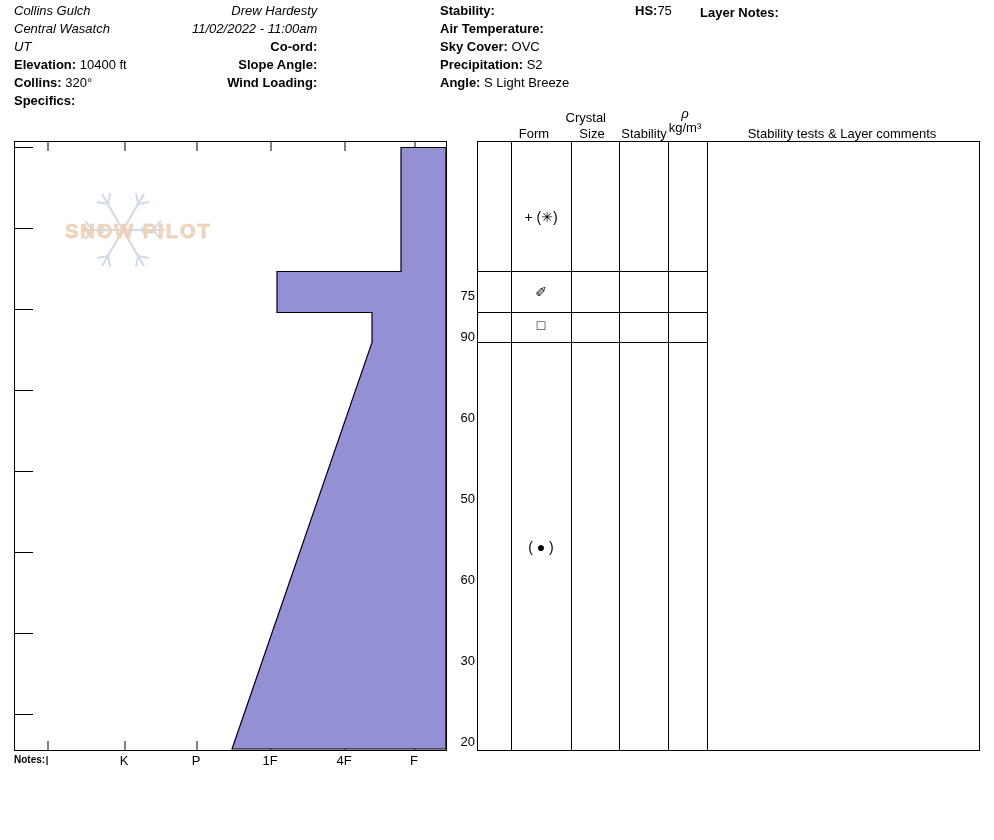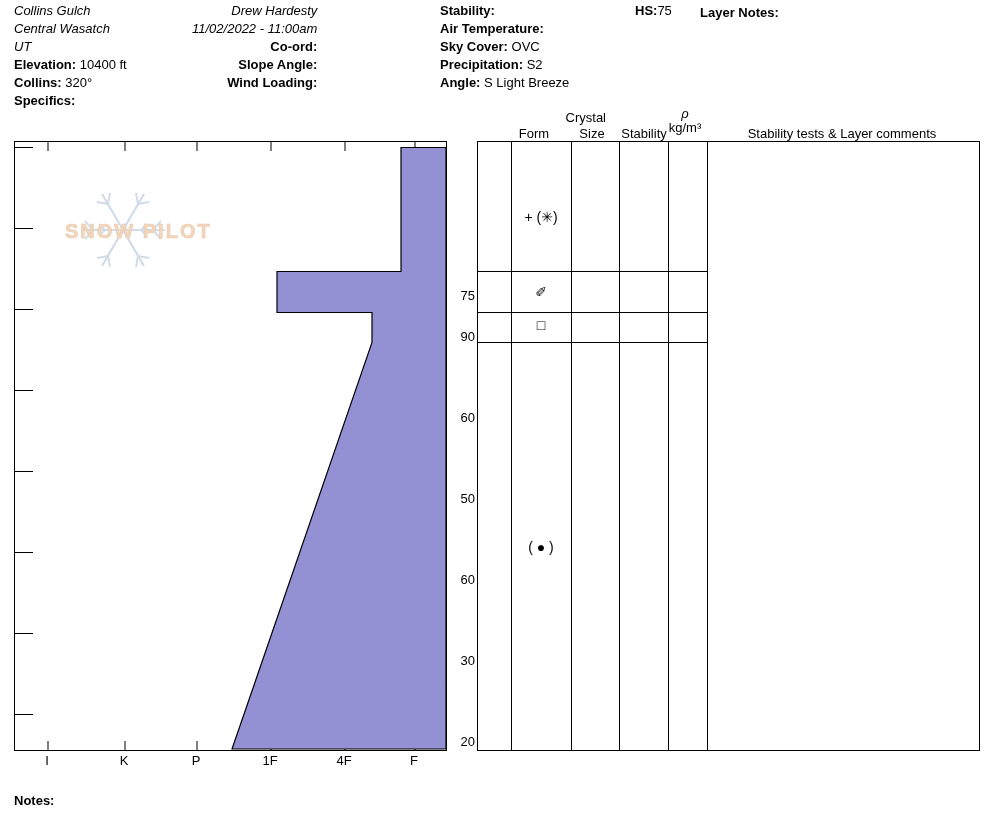--- a/index.html
+++ b/index.html
@@ -120,23 +120,23 @@
     position: absolute;
     text-align: center;
     font-size: 14px;
     white-space: nowrap;
   }
 
   
   #notes {
     position: absolute;
     left: 14px;
-    top: 793px;
+    top: 754px;
     font-weight: bold;
-    font-size: 13px;
+    font-size: 10px;
   }
   .nowrap { white-space: nowrap; }
 </style>
 </head>
 <body>
 
 <div class="hdr" id="hdr-col1">
   <div class="hdr-line"><span class="italic">Collins Gulch</span></div>
   <div class="hdr-line"><span class="italic">Central Wasatch</span></div>
   <div class="hdr-line"><span class="italic">UT</span></div>

